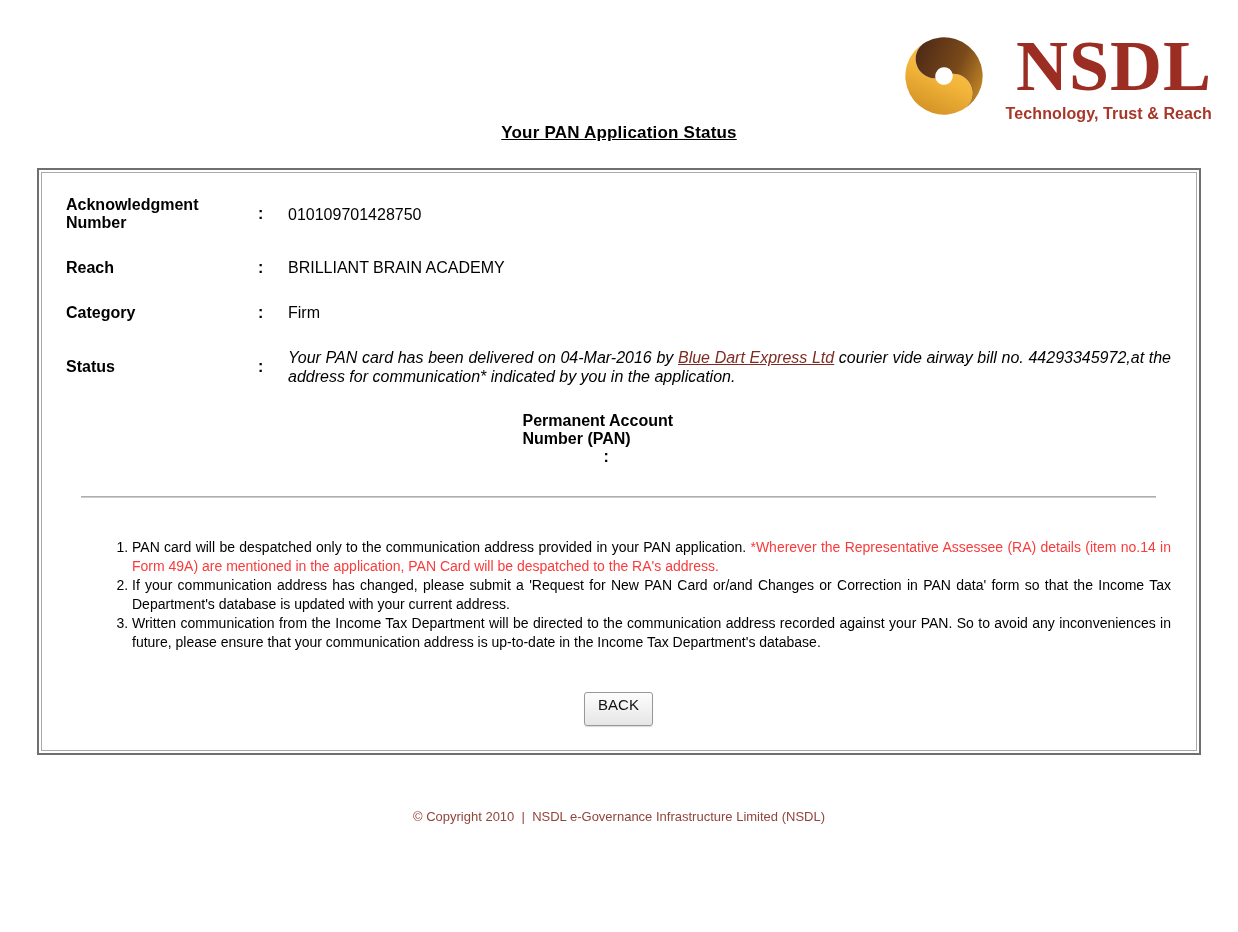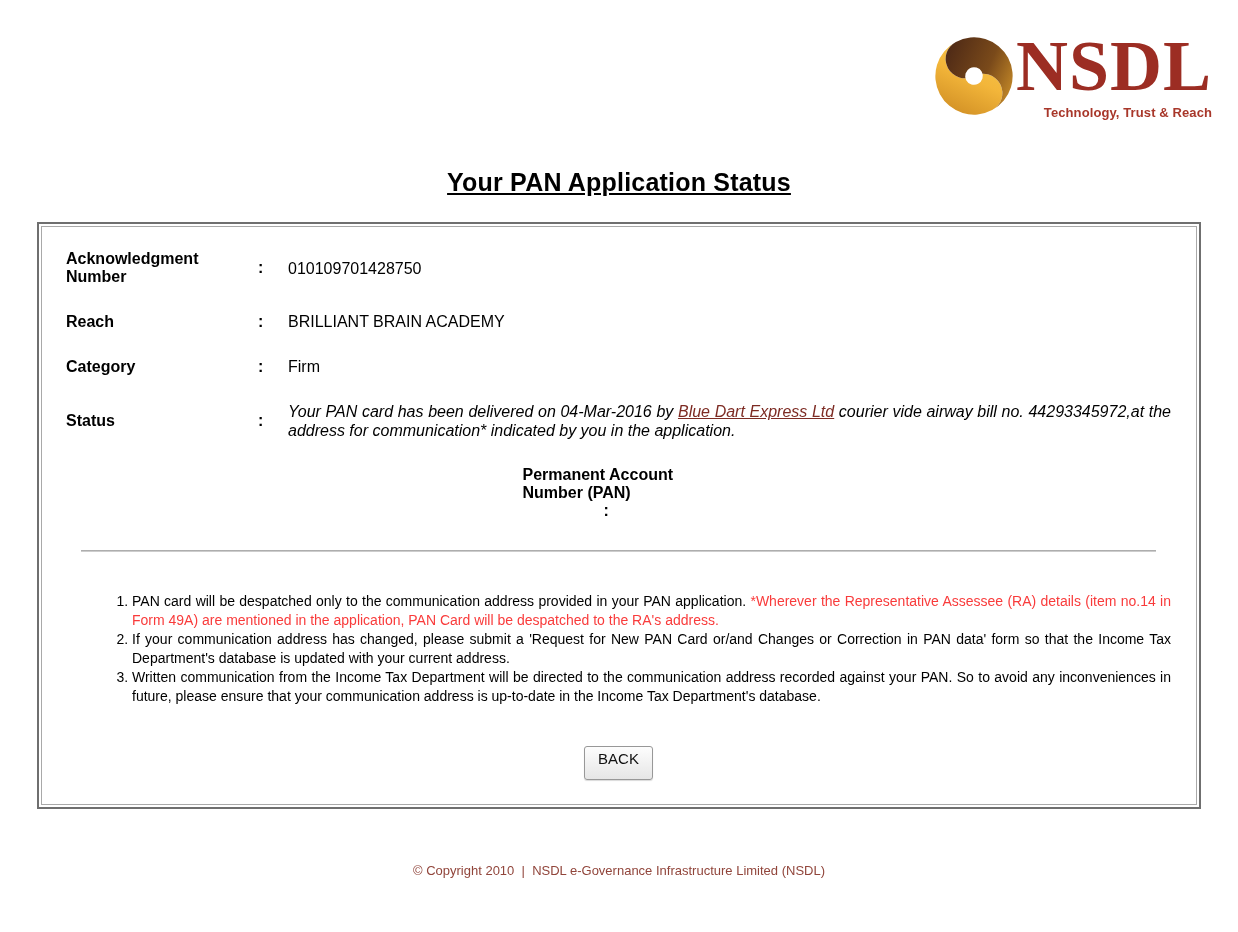--- a/index.html
+++ b/index.html
@@ -9,25 +9,25 @@
     font-family:"Liberation Sans","DejaVu Sans",sans-serif; color:#000;
   }
   .header { display:flex; justify-content:flex-end; padding:30px 26px 0 0; }
   .logo { display:flex; align-items:flex-start; gap:0; }
   .logo-icon svg { width:84px; height:92px; display:block; }
   .logo-text { display:flex; flex-direction:column; align-items:flex-end; padding-top:2px; }
   .brand {
     font-family:"Liberation Serif","DejaVu Serif",serif; font-weight:bold;
     font-size:72px; line-height:68px; color:#9c2d23; letter-spacing:1px;
   }
-  .tagline { font-weight:bold; font-size:13px; color:#a8372a; margin-top:5px; letter-spacing:0.1px;margin-left:20px; }
+  .tagline { font-weight:bold; font-size:16px; color:#a8372a; margin-top:5px; letter-spacing:0.1px;margin-left:20px; }
 
   .title {
-    text-align:center; font-size:25px; font-weight:bold;
-    text-decoration:underline; margin-top:46px; letter-spacing:0.2px;
+    text-align:center; font-size:17px; font-weight:bold;
+    text-decoration:underline; letter-spacing:0.2px;
   }
 
   .panel-outer { margin:25px 37px 0 37px; border:2px solid #6f6f6f; padding:2px; background:#fff; }
   .panel-inner { border:1px solid #a9a9a9; padding:23px 25px 24px 24px; }
 
   .field-row { display:flex; align-items:center; margin-bottom:26px; font-size:16px; }
   .field-label { width:192px; font-weight:bold; line-height:18px; }
   .field-colon { width:30px; font-weight:bold; }
   .field-value { flex:1; line-height:19px; }
   .status-value { font-style:italic; text-align:justify; }

